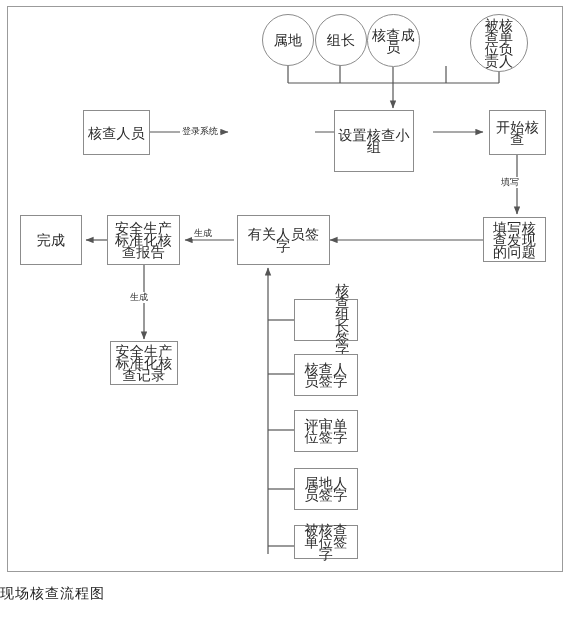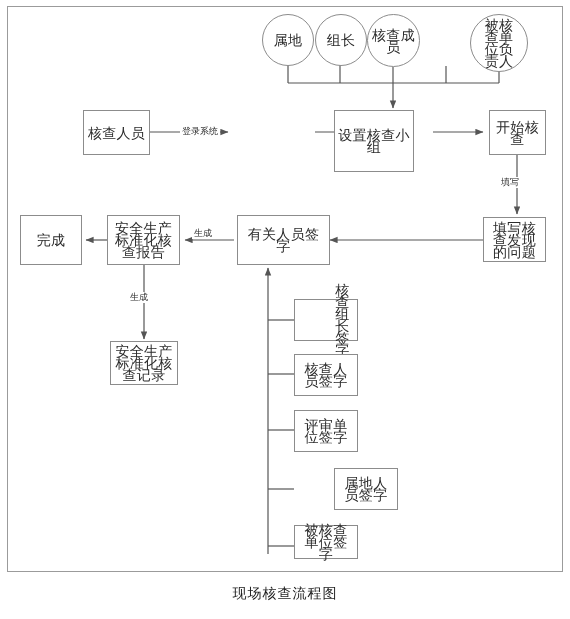--- a/index.html
+++ b/index.html
@@ -62,21 +62,21 @@
     background: #ffffff;
     padding: 0 2px;
     text-align: center;
     white-space: nowrap;
   }
   #caption {
     position: absolute;
     left: 0;
     top: 585px;
     width: 570px;
-    text-align: center;
+    text-align: left;
     font-family: "DejaVu Serif", "Liberation Serif", serif;
     font-size: 14px;
     color: #1d1d1d;
     letter-spacing: 1px;
   }
 </style>
 </head>
 <body>
 
 <div id="page">
@@ -168,21 +168,21 @@
 
   <div class="node" style="left:294px; top:299px; width:64px; height:42px;padding-left:36px;">
     <span>核查组长签字</span>
   </div>
   <div class="node" style="left:294px; top:354px; width:64px; height:42px;">
     <span>核查人员签字</span>
   </div>
   <div class="node" style="left:294px; top:410px; width:64px; height:42px;">
     <span>评审单位签字</span>
   </div>
-  <div class="node" style="left:294px; top:468px; width:64px; height:42px;margin-left:40px;">
+  <div class="node" style="left:294px; top:468px; width:64px; height:42px;">
     <span>属地人员签字</span>
   </div>
   <div class="node" style="left:294px; top:525px; width:64px; height:34px;">
     <span style="width:56px;">被核查单位签字</span>
   </div>
 
   <div class="edge-label" style="left:166px; top:126px;margin-left:14px;">登录系统</div>
   <div class="edge-label" style="left:499px; top:177px;">填写</div>
   <div class="edge-label" style="left:192px; top:228px;">生成</div>
   <div class="edge-label" style="left:128px; top:292px;">生成</div>

